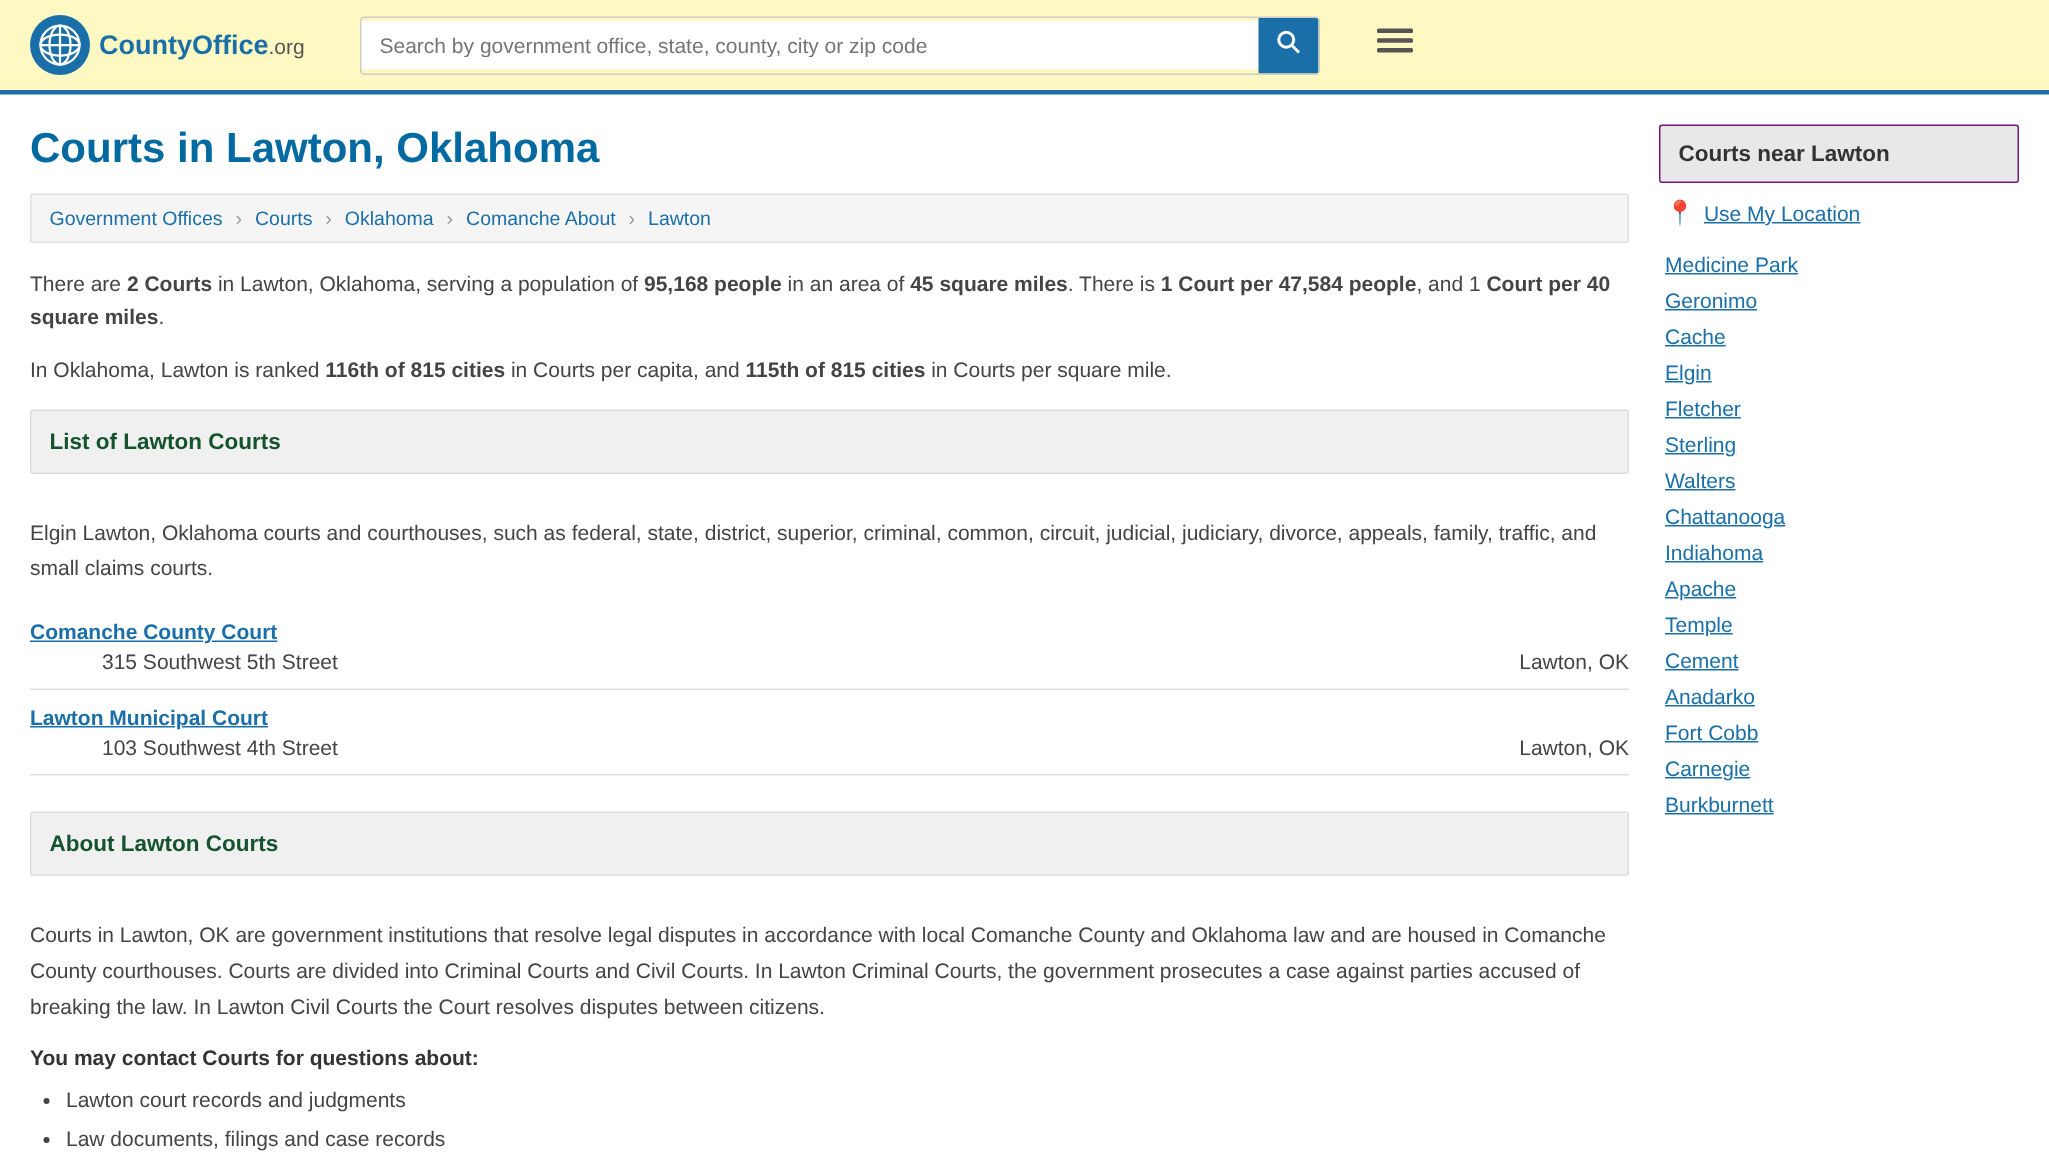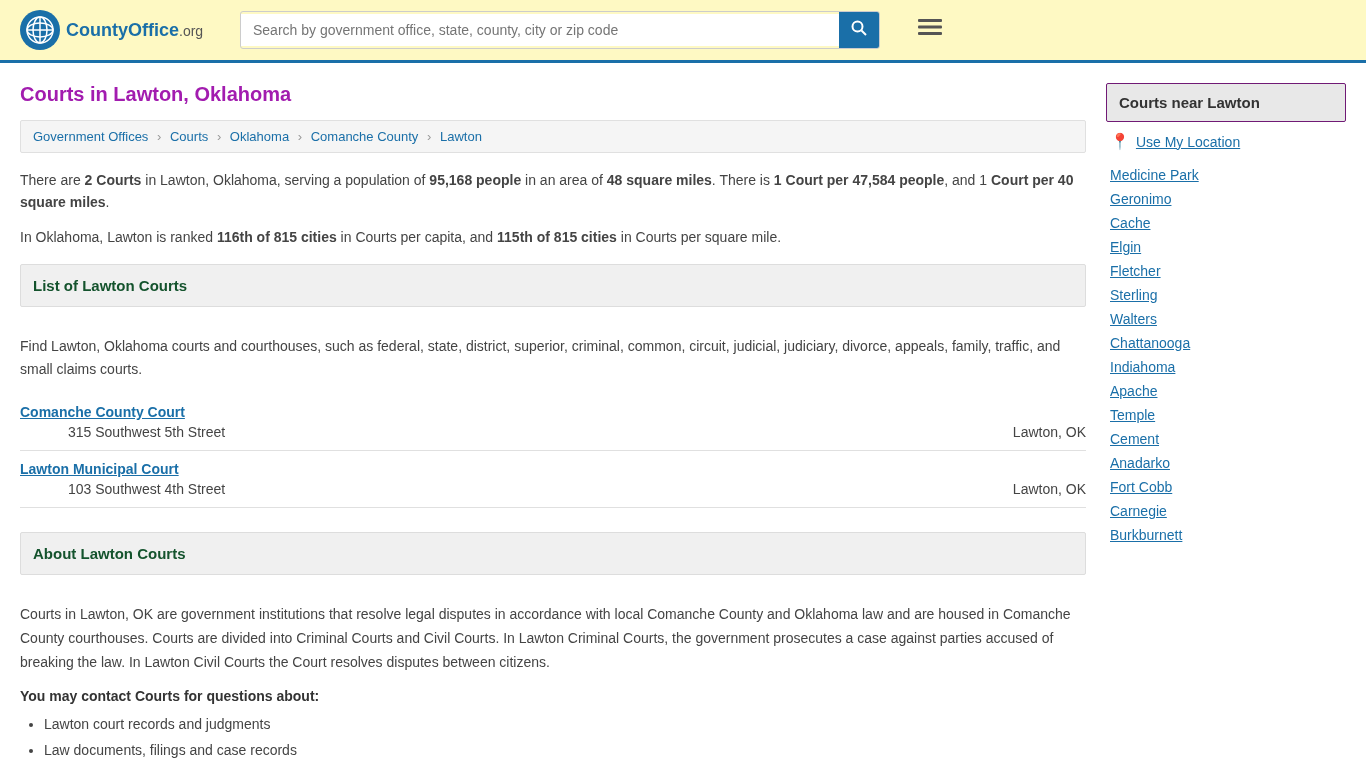--- a/index.html
+++ b/index.html
@@ -70,23 +70,23 @@
     .content-area {
       flex: 1;
     }
     .sidebar {
       width: 240px;
       flex-shrink: 0;
     }
 
     
     .page-title {
-      font-size: 20px;
-      font-weight: bold;
-      color: #a21caf;
+      font-size: 28px;
+      font-weight: bold;
+      color: #0369a1;
       margin-bottom: 14px;
     }
 
     
     .breadcrumb {
       background: #f5f5f5;
       border: 1px solid #e0e0e0;
       padding: 8px 12px;
       font-size: 13px;
       color: #555;
@@ -250,35 +250,35 @@
 
     <h1 class="page-title">Courts in Lawton, Oklahoma</h1>
 
     <nav class="breadcrumb">
       <a href="#">Government Offices</a>
       <span class="sep">›</span>
       <a href="#">Courts</a>
       <span class="sep">›</span>
       <a href="#">Oklahoma</a>
       <span class="sep">›</span>
-      <a href="#">Comanche County</a>
+      <a href="#">Comanche About</a>
       <span class="sep">›</span>
       <a href="#">Lawton</a>
     </nav>
 
     <p class="info-text">
-      There are <strong>2 Courts</strong> in Lawton, Oklahoma, serving a population of <strong>95,168 people</strong> in an area of <strong>48 square miles</strong>. There is <strong>1 Court per 47,584 people</strong>, and 1 <strong>Court per 40 square miles</strong>.
+      There are <strong>2 Courts</strong> in Lawton, Oklahoma, serving a population of <strong>95,168 people</strong> in an area of <strong>45 square miles</strong>. There is <strong>1 Court per 47,584 people</strong>, and 1 <strong>Court per 40 square miles</strong>.
     </p>
     <p class="info-text">
       In Oklahoma, Lawton is ranked <strong>116th of 815 cities</strong> in Courts per capita, and <strong>115th of 815 cities</strong> in Courts per square mile.
     </p>
 
     <div class="section-header">List of Lawton Courts</div>
 
-    <p class="section-desc">Find Lawton, Oklahoma courts and courthouses, such as federal, state, district, superior, criminal, common, circuit, judicial, judiciary, divorce, appeals, family, traffic, and small claims courts.</p>
+    <p class="section-desc">Elgin Lawton, Oklahoma courts and courthouses, such as federal, state, district, superior, criminal, common, circuit, judicial, judiciary, divorce, appeals, family, traffic, and small claims courts.</p>
 
     <div class="court-item">
       <a class="court-name">Comanche County Court</a>
       <div class="court-details">
         <span class="court-address">315 Southwest 5th Street</span>
         <span class="court-city">Lawton, OK</span>
       </div>
     </div>
 
     <div class="court-item">

